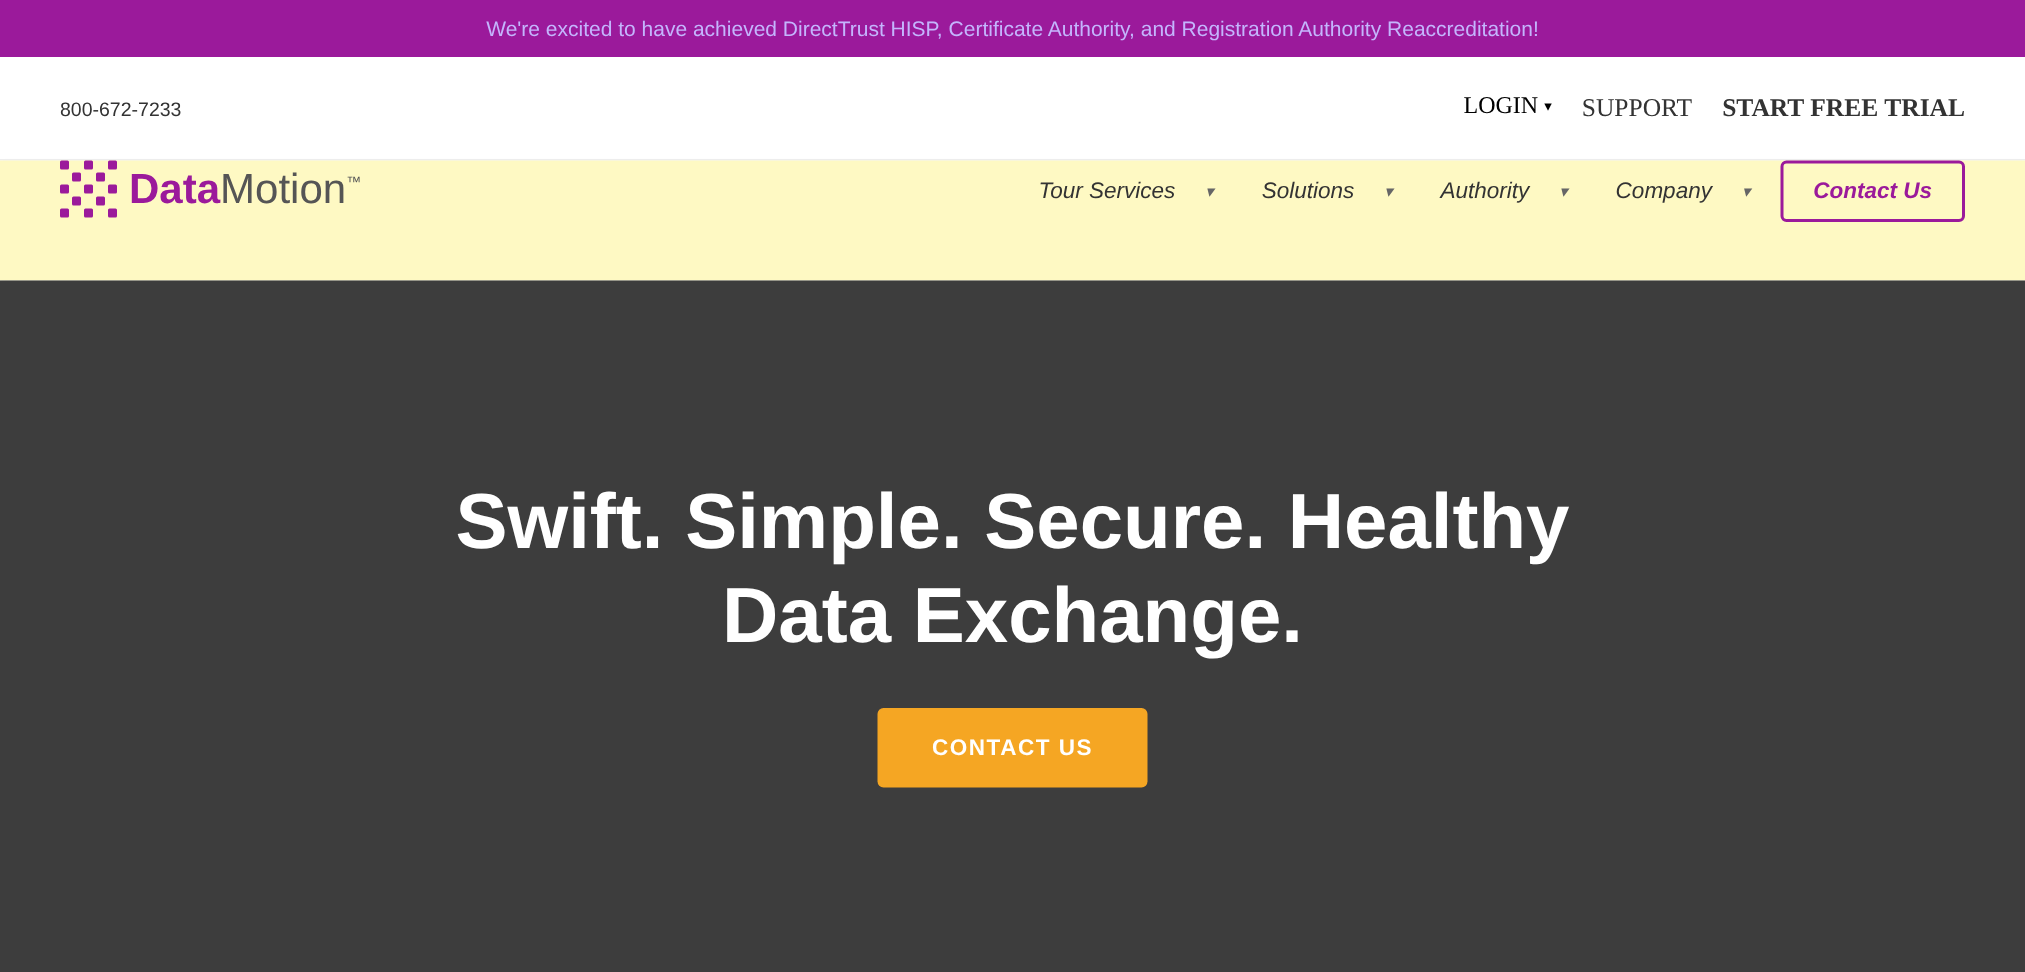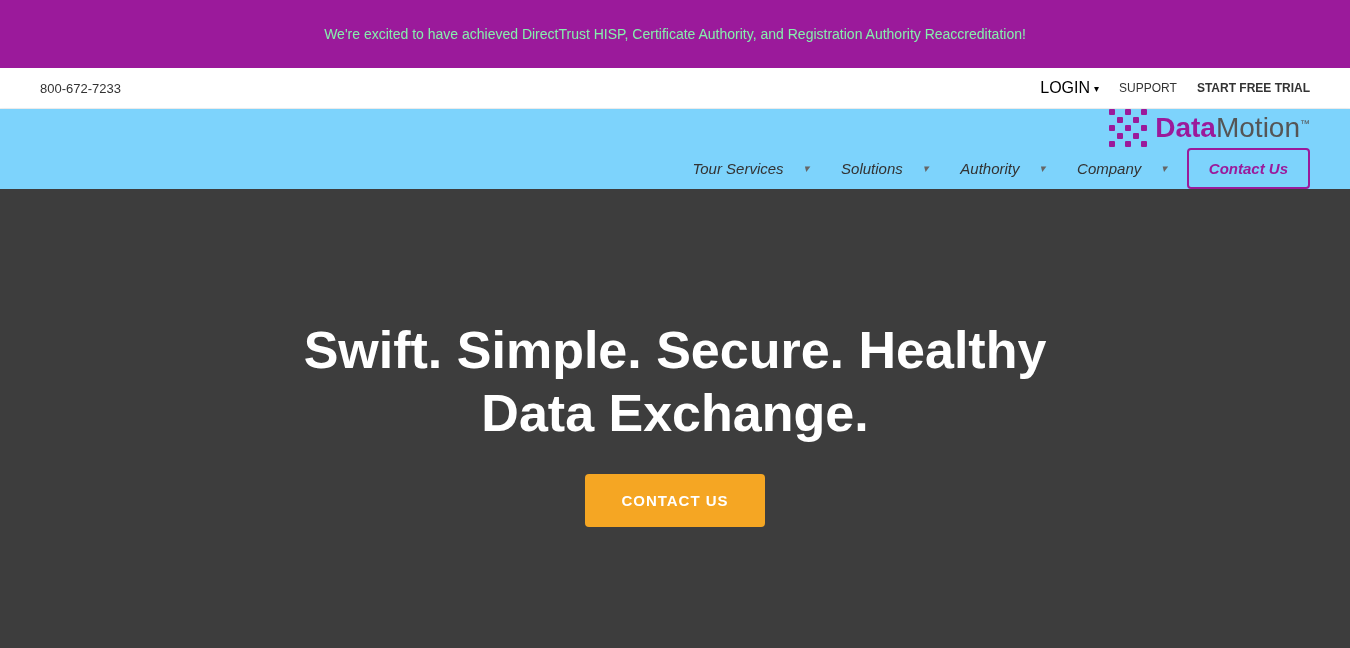--- a/index.html
+++ b/index.html
@@ -1,47 +1,48 @@
 <!DOCTYPE html>
 <html><head>
   <meta charset="utf-8">
   <style>
     * { margin: 0; padding: 0; box-sizing: border-box; }
     body { font-family: Arial, sans-serif; width: 1350px; overflow-x: hidden; }
 
     
     .announcement-bar {
       background-color: #9b1a9b;
-      color: #86efac;
+      color: #c4b5fd;
       text-align: center;
-      padding: 26px 20px;
+      padding: 11px 20px;
       font-size: 14px;
       font-weight: 500;
     }
 
     
     .utility-nav {
       display: flex;
       justify-content: space-between;
       align-items: center;
-      padding: 11px 40px;
+      padding: 24px 40px;
       background: white;
       border-bottom: 1px solid #eee;
     }
     .utility-nav-phone {
       font-size: 13px;
       color: #333;
     }
     .utility-nav-right {
       display: flex;
       gap: 20px;
-      align-items: center;
+      align-items: flex-start;
+      font-family: Liberation Serif, serif;
     }
     .utility-nav-right a {
-      font-size: 12px;
+      font-size: 17px;
       color: #333;
       text-decoration: none;
       font-weight: 500;
     }
     .login-dropdown {
       display: flex;
       align-items: center;
       gap: 4px;
       cursor: pointer;
     }
@@ -50,26 +51,25 @@
     }
     .start-free-trial {
       font-weight: 600 !important;
       color: #333 !important;
     }
 
     
     .main-nav {
       display: flex;
       justify-content: space-between;
-      align-items: flex-end;
+      align-items: flex-start;
       padding: 0 40px;
-      background: #7dd3fc;
+      background: #fef9c3;
       height: 80px;
       box-shadow: 0 2px 4px rgba(0,0,0,0.1);
-      flex-direction: column;
     }
 
     
     .logo {
       display: flex;
       align-items: center;
       gap: 0;
       text-decoration: none;
     }
     .logo-grid {

